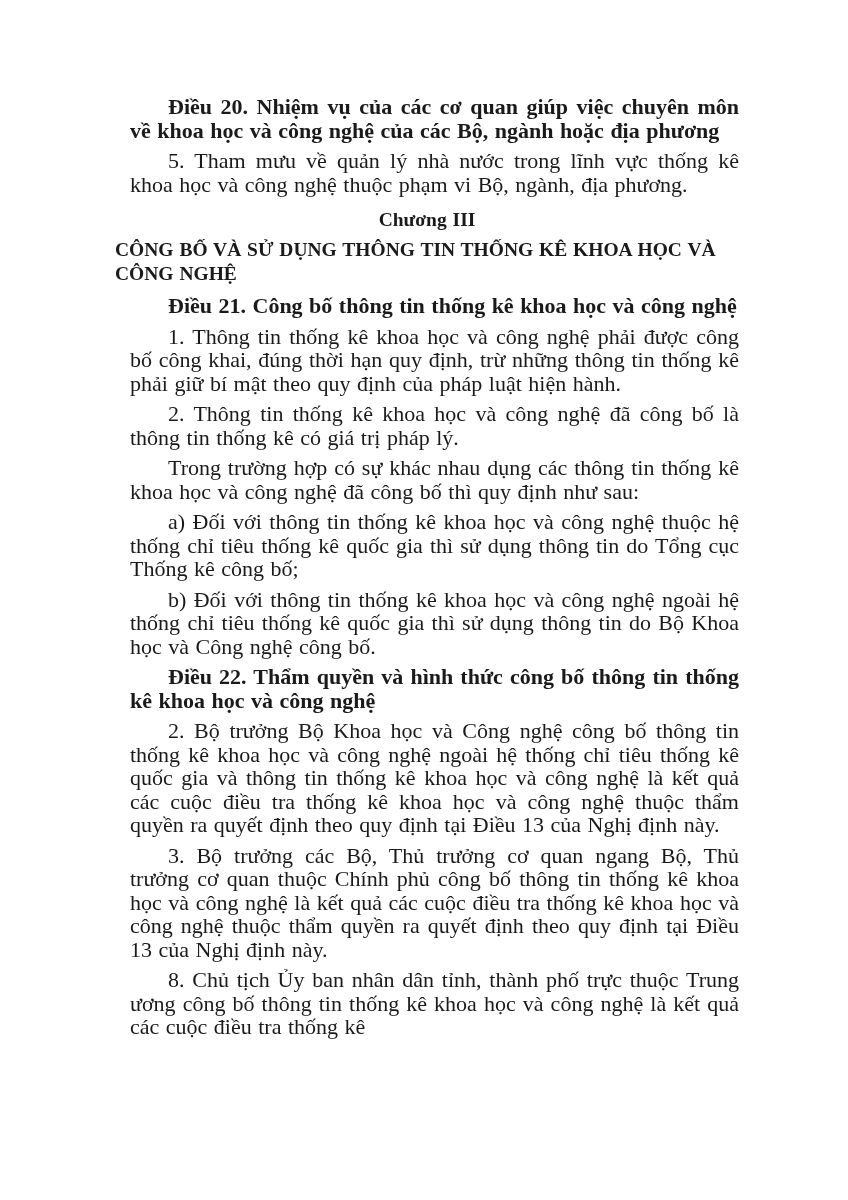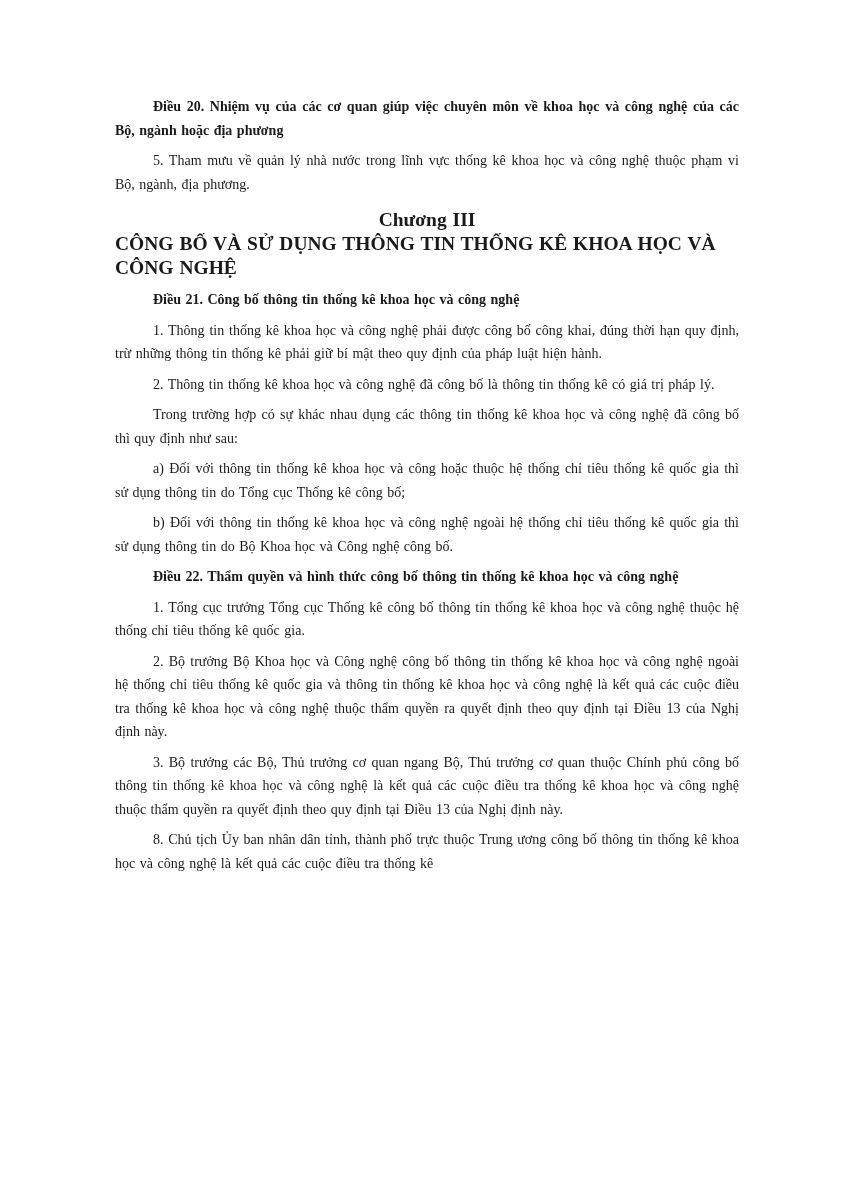--- a/index.html
+++ b/index.html
@@ -17,37 +17,37 @@
     font-family: "Liberation Serif", "DejaVu Serif", serif;
     color: #1a1a1a;
   }
   .content {
     position: absolute;
     top: 92px;
     left: 115px;
     width: 624px;
   }
   .para {
-    font-size: 14px;
+    font-size: 22px;
     line-height: 23.5px;
     text-align: justify;
     text-indent: 38px;
-    margin: 0 0 7px 0;
+    margin: 0 0 7px 15px;
     word-spacing: 1px;
   }
   .article-heading {
     font-weight: bold;
     margin-top: 3px;
   }
   .chapter-label {
     font-size: 19.5px;
     font-weight: bold;
     text-align: center;
     text-indent: 0;
-    margin: 12px 0 0 0;
+    margin: 12px 0 6px 0;
     line-height: 24px;
   }
   .chapter-title {
     font-size: 19.5px;
     font-weight: bold;
     text-align: left;
     text-indent: 0;
     margin: 0 0 8px 0;
     line-height: 24px;
   }
@@ -68,27 +68,26 @@
     <p class="para chapter-title">CÔNG BỐ VÀ SỬ DỤNG THÔNG TIN THỐNG KÊ KHOA HỌC VÀ CÔNG NGHỆ</p>
 
     <p class="para article-heading">Điều 21. Công bố thông tin thống kê khoa học và công nghệ</p>
 
     <p class="para">1. Thông tin thống kê khoa học và công nghệ phải được công bố công khai, đúng thời hạn quy định, trừ những thông tin thống kê phải giữ bí mật theo quy định của pháp luật hiện hành.</p>
 
     <p class="para">2. Thông tin thống kê khoa học và công nghệ đã công bố là thông tin thống kê có giá trị pháp lý.</p>
 
     <p class="para">Trong trường hợp có sự khác nhau dụng các thông tin thống kê khoa học và công nghệ đã công bố thì quy định như sau:</p>
 
-    <p class="para">a) Đối với thông tin thống kê khoa học và công hoặc thuộc hệ thống chỉ tiêu thống kê quốc gia thì sử dụng thông tin do Tổng cục Thống kê công bố;</p>
+    <p class="para">a) Đối với thông tin thống kê khoa học và công nghệ thuộc hệ thống chỉ tiêu thống kê quốc gia thì sử dụng thông tin do Tổng cục Thống kê công bố;</p>
 
     <p class="para">b) Đối với thông tin thống kê khoa học và công nghệ ngoài hệ thống chỉ tiêu thống kê quốc gia thì sử dụng thông tin do Bộ Khoa học và Công nghệ công bố.</p>
 
     <p class="para article-heading">Điều 22. Thẩm quyền và hình thức công bố thông tin thống kê khoa học và công nghệ</p>
 
-    <p class="para">1. Tổng cục trưởng Tổng cục Thống kê công bố thông tin thống kê khoa học và công nghệ thuộc hệ thống chỉ tiêu thống kê quốc gia.</p>
 
     <p class="para">2. Bộ trưởng Bộ Khoa học và Công nghệ công bố thông tin thống kê khoa học và công nghệ ngoài hệ thống chỉ tiêu thống kê quốc gia và thông tin thống kê khoa học và công nghệ là kết quả các cuộc điều tra thống kê khoa học và công nghệ thuộc thẩm quyền ra quyết định theo quy định tại Điều 13 của Nghị định này.</p>
 
     <p class="para">3. Bộ trưởng các Bộ, Thủ trưởng cơ quan ngang Bộ, Thủ trưởng cơ quan thuộc Chính phủ công bố thông tin thống kê khoa học và công nghệ là kết quả các cuộc điều tra thống kê khoa học và công nghệ thuộc thẩm quyền ra quyết định theo quy định tại Điều 13 của Nghị định này.</p>
 
     <p class="para">8. Chủ tịch Ủy ban nhân dân tỉnh, thành phố trực thuộc Trung ương công bố thông tin thống kê khoa học và công nghệ là kết quả các cuộc điều tra thống kê</p>
 
   </div>
 </div>
 

